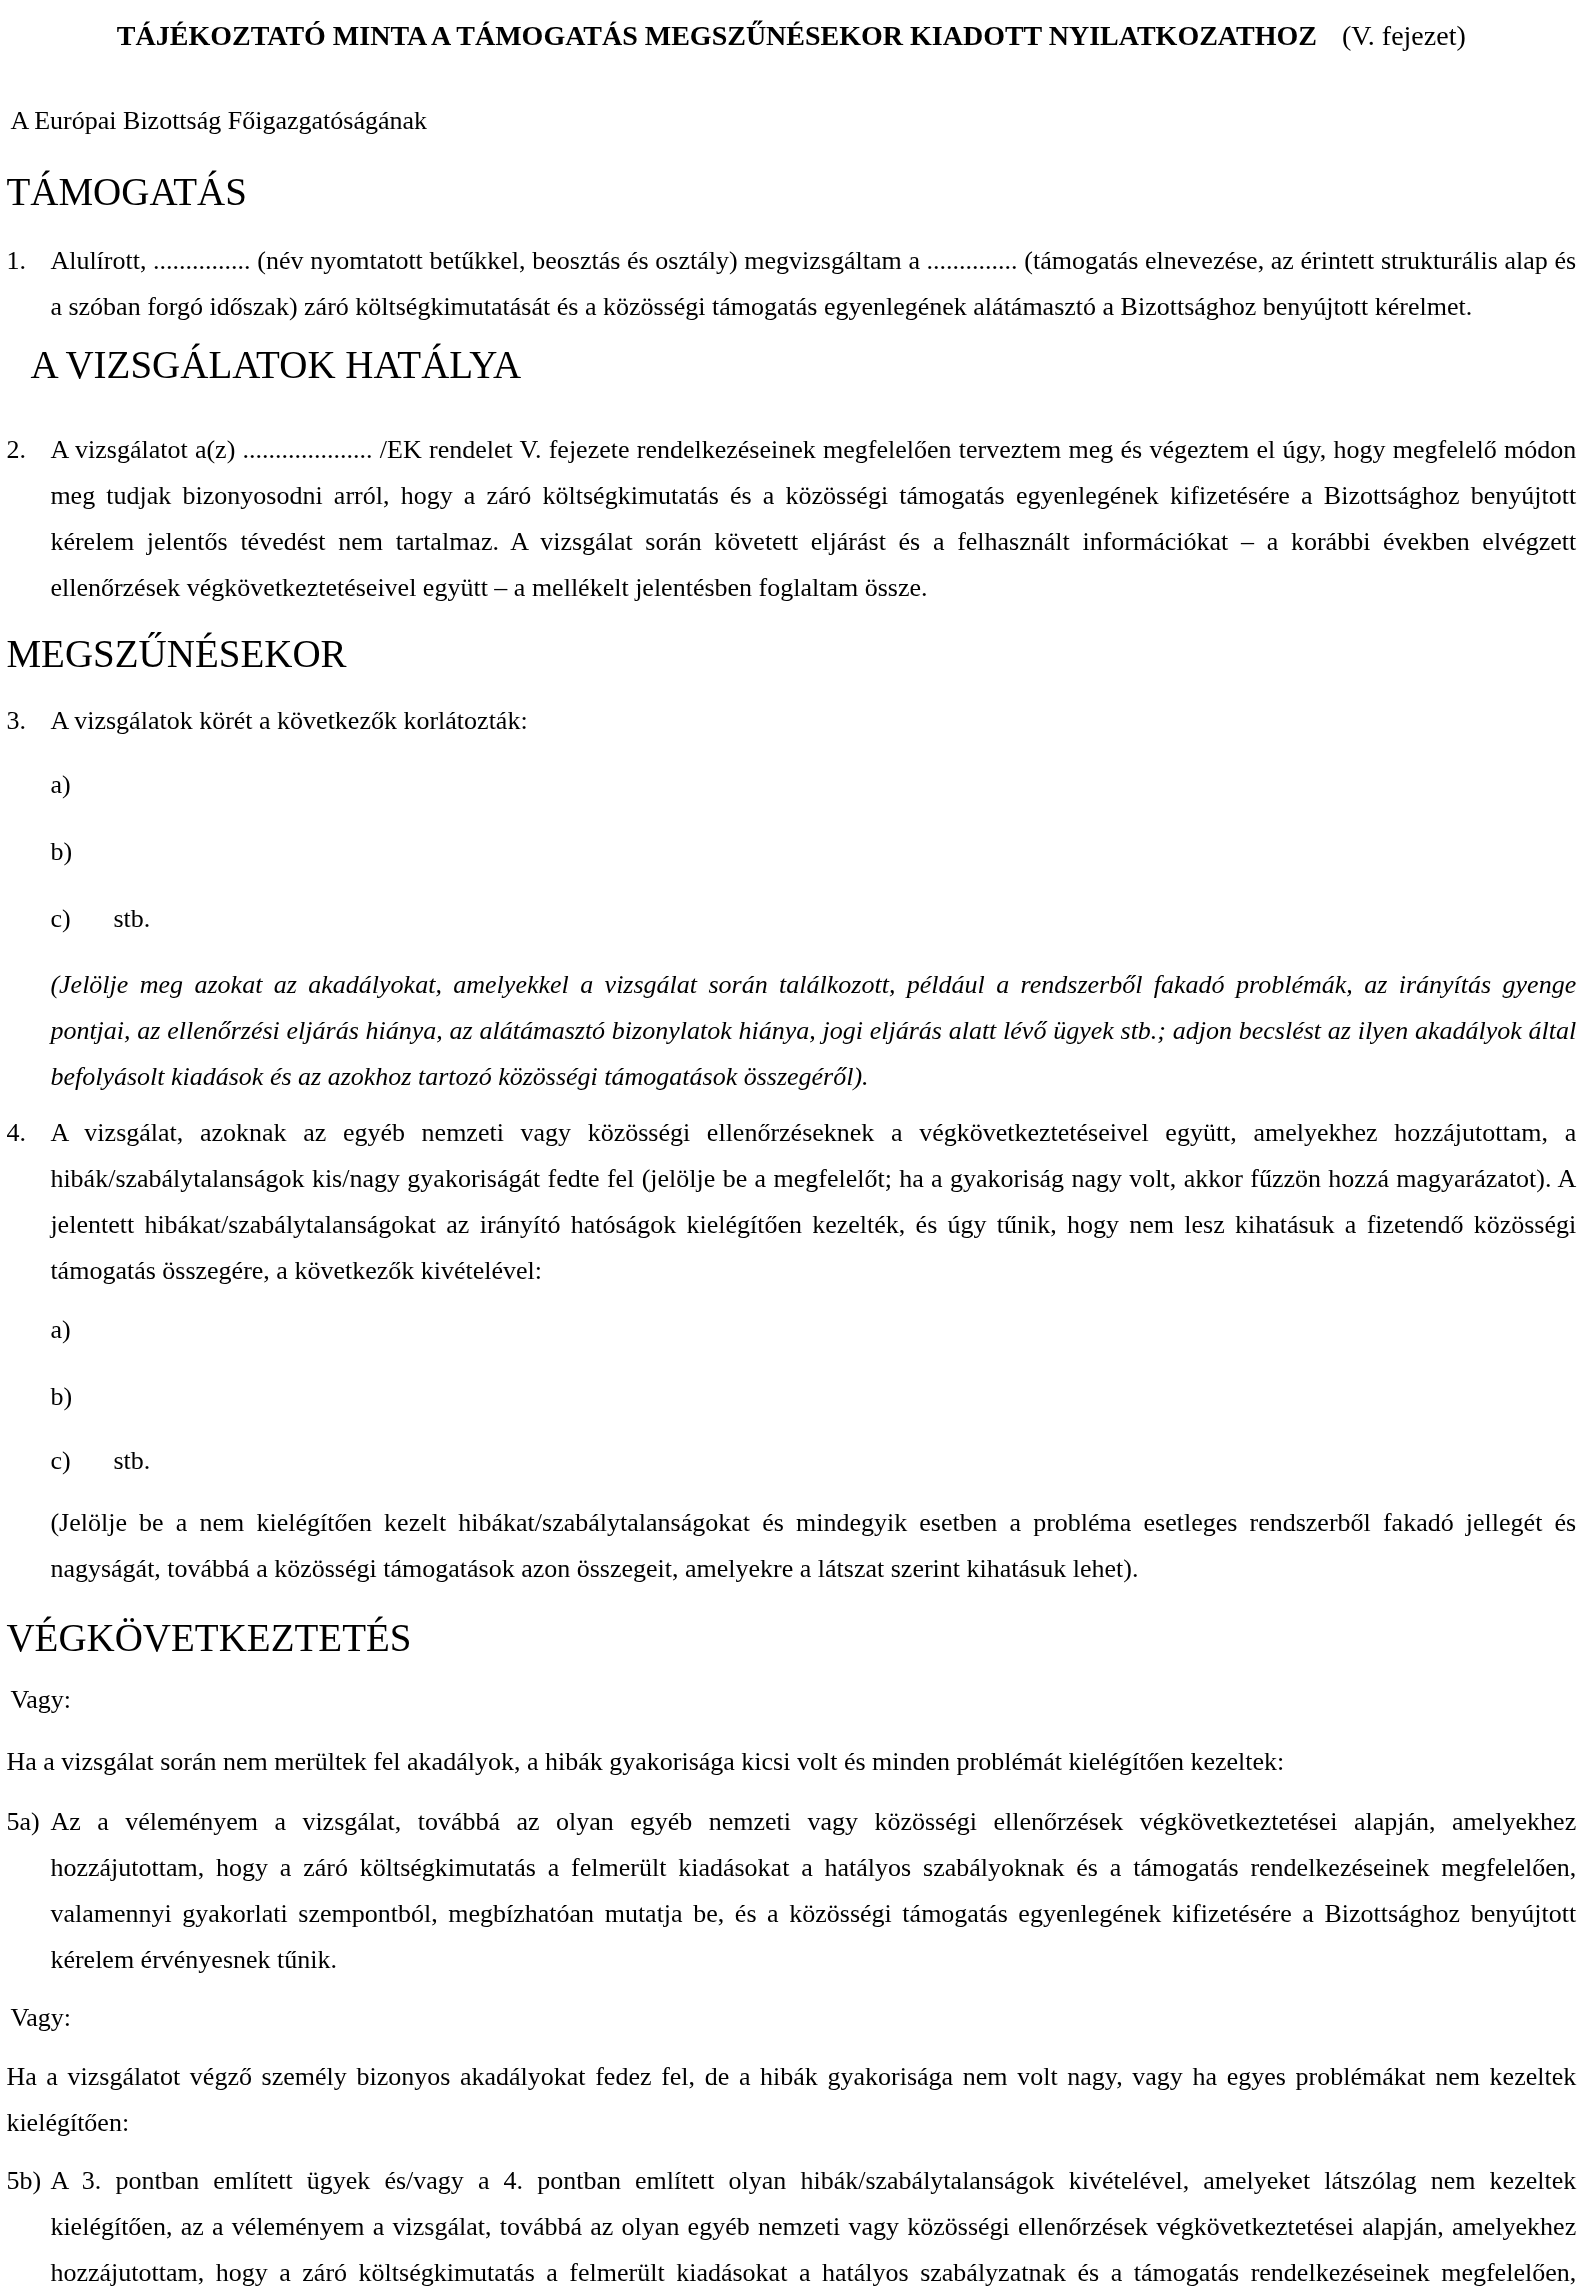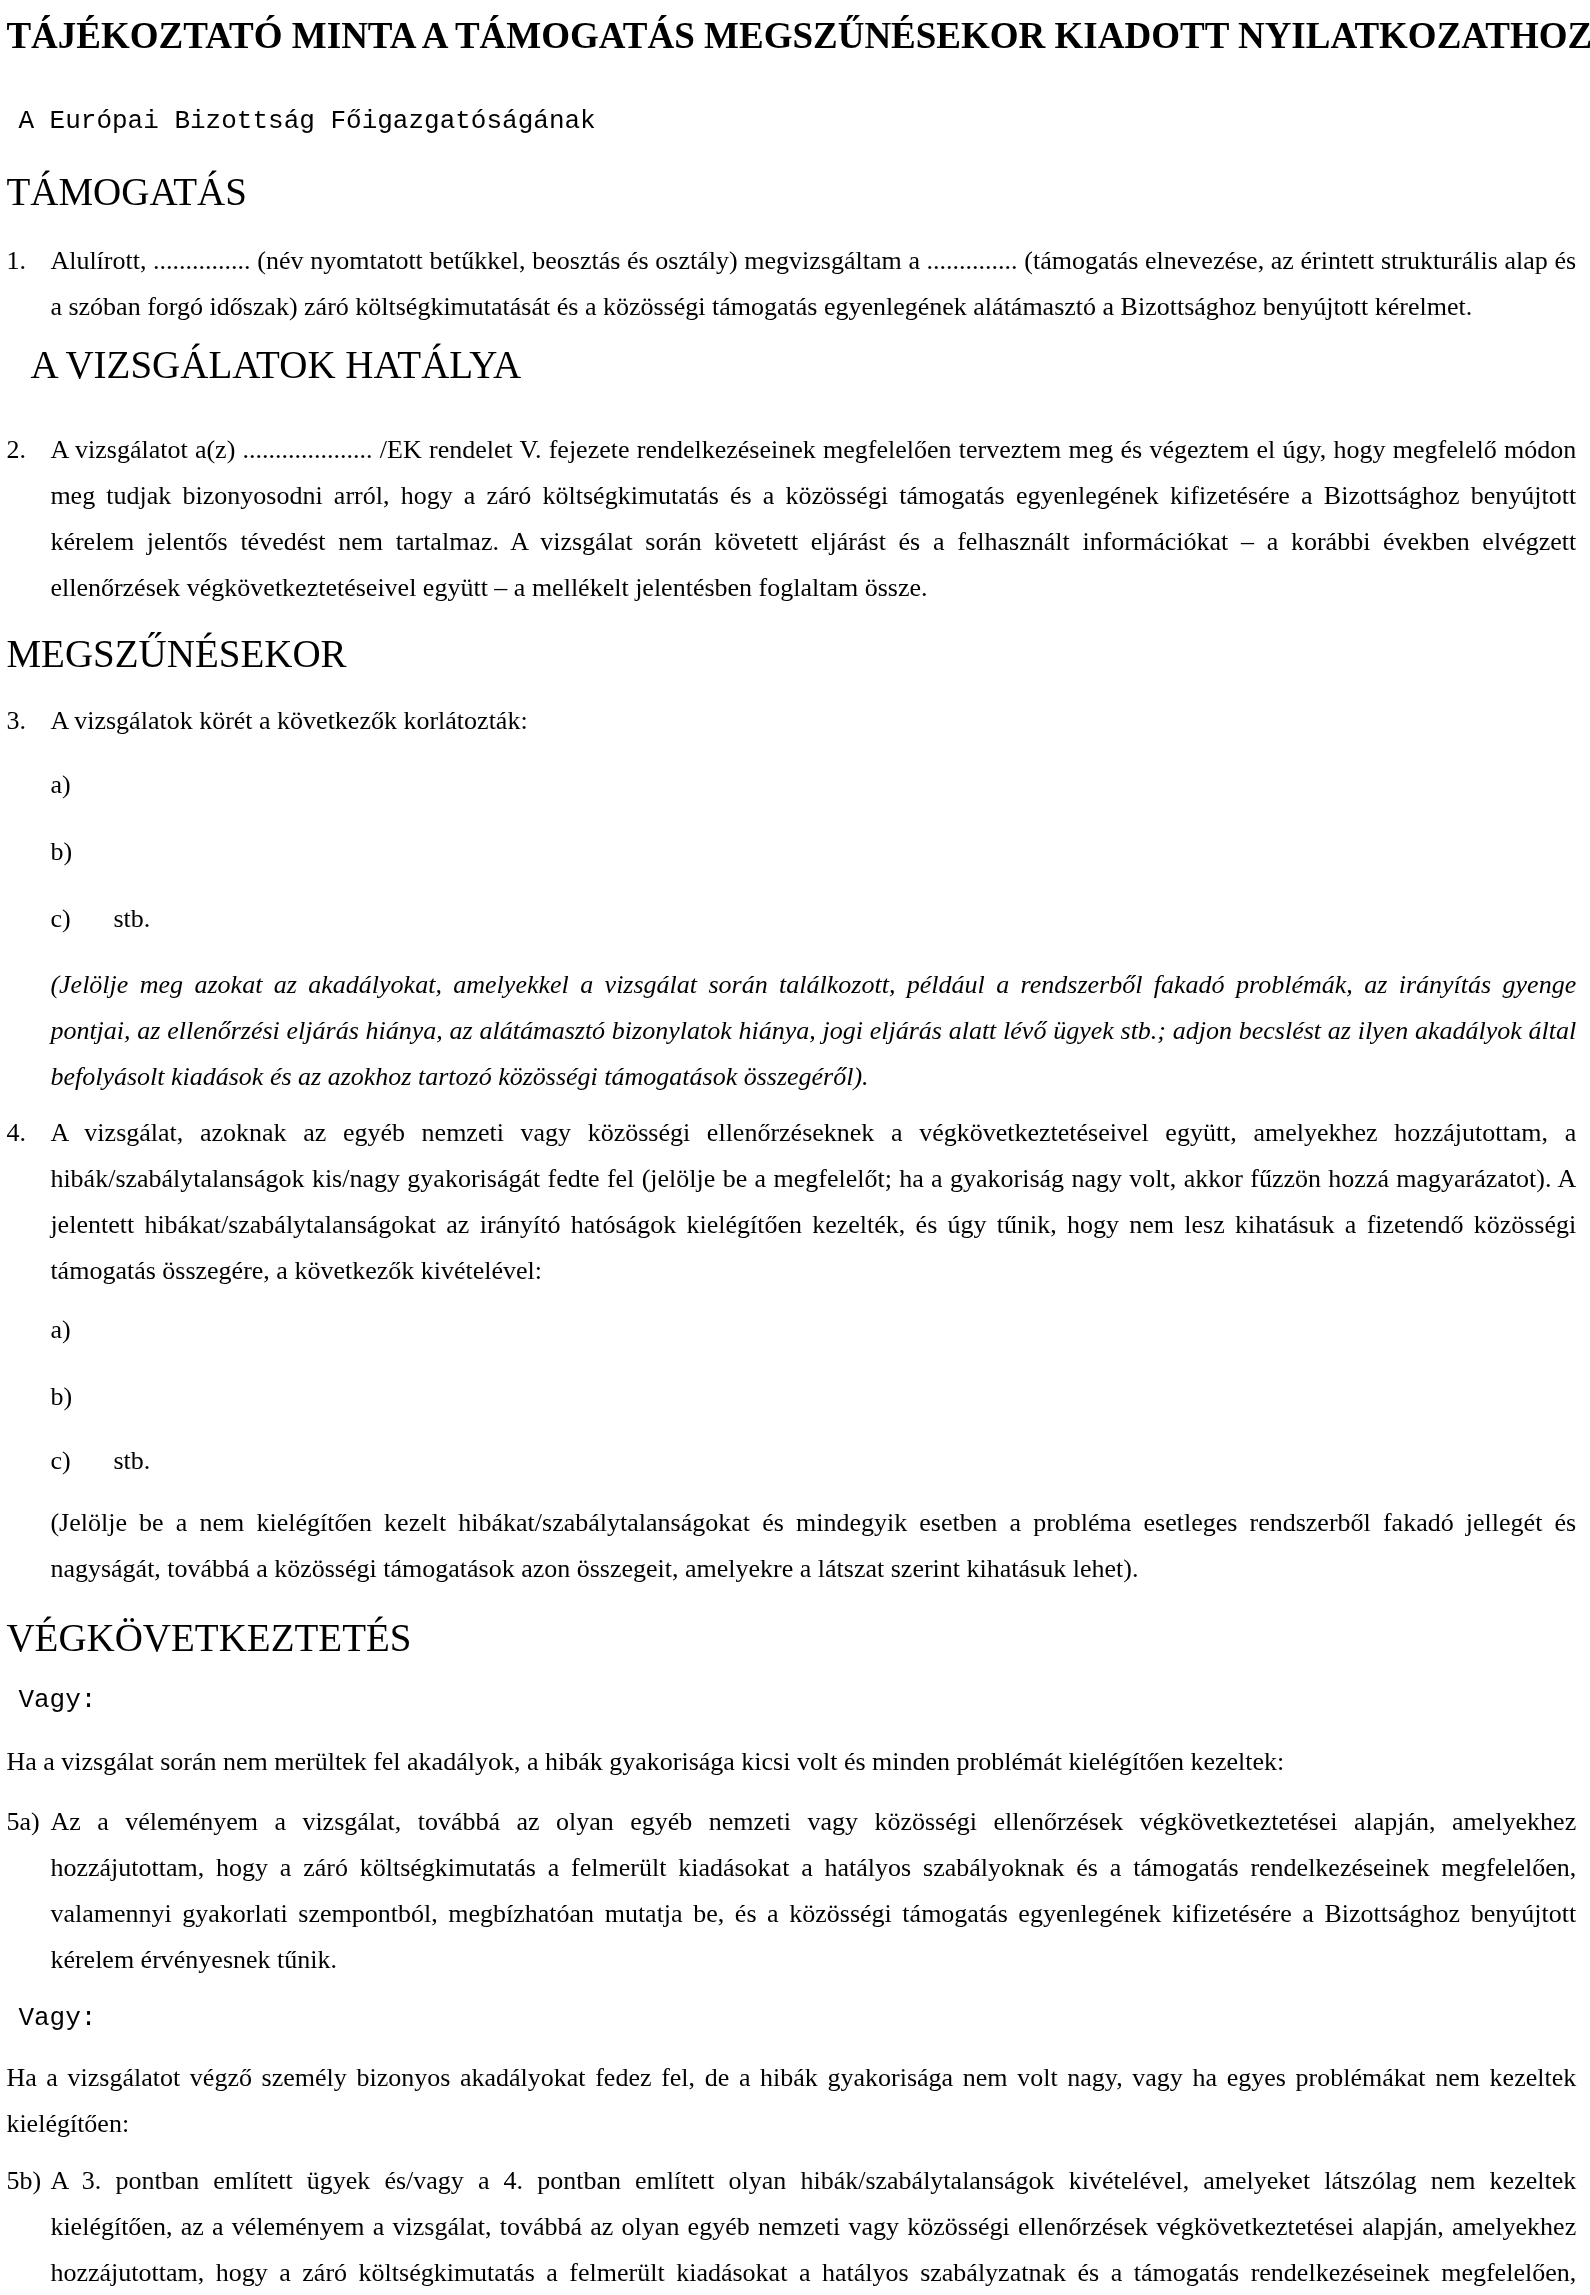--- a/index.html
+++ b/index.html
@@ -11,27 +11,27 @@
     background: #ffffff;
     color: #000000;
     font-family: "Liberation Serif", "DejaVu Serif", serif;
     font-size: 26px;
     line-height: 46px;
     overflow: hidden;
   }
   .title {
     text-align: center;
     margin: 0 0 39px 0;
-    font-size: 37px;
+    font-size: 28px;
     white-space: nowrap;
   }
   .title-main { font-weight: 700; }
   .title-suffix { font-weight: 400; margin-left: 25px; }
 
-  .plain { margin: 12px; font-family: Liberation Mono, monospace; }
+  .plain { margin: 4px; }
   .heading { margin: 0; font-weight: 400; }
 
   .item {
     position: relative;
     padding-left: 44px;
     text-align: justify;
     margin: 0;
   }
   .item .num { position: absolute; left: 0; top: 0; }
 

